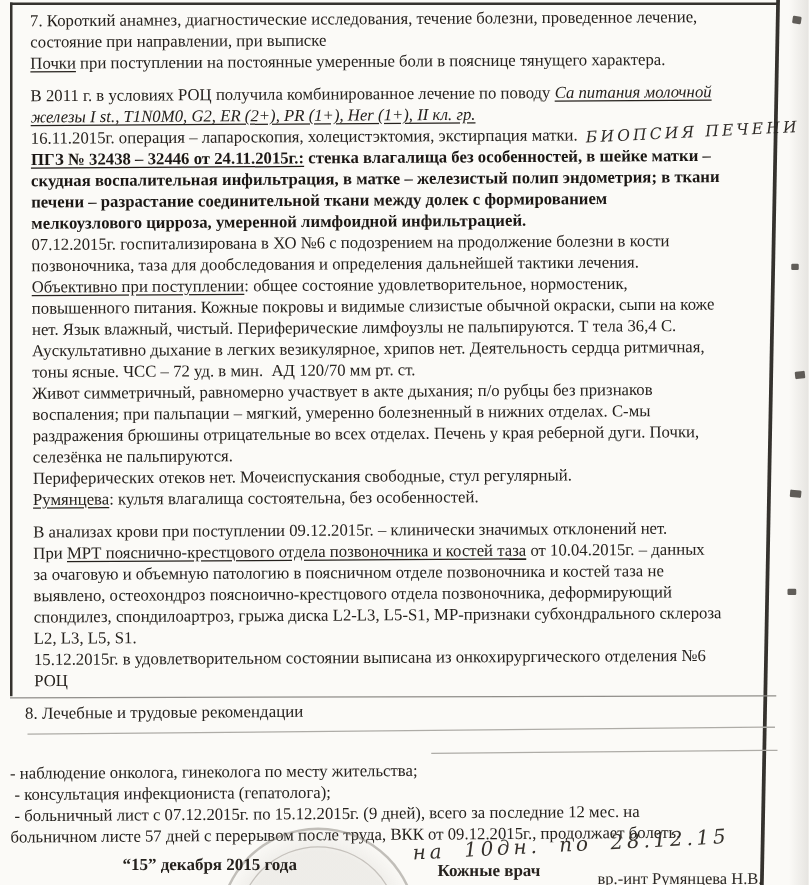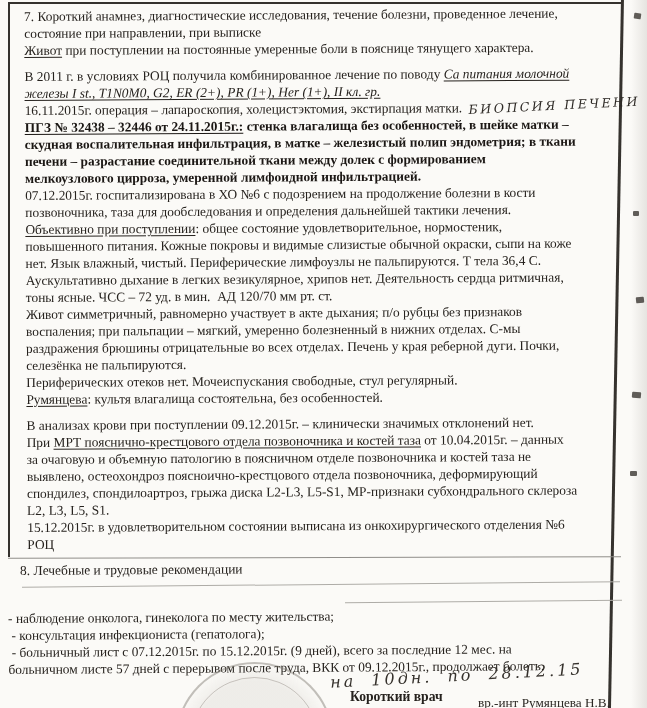--- a/index.html
+++ b/index.html
@@ -87,21 +87,21 @@
 <body>
 
 <div class="page">
   <div class="box7-border"></div>
   <div class="right-border"></div>
   <div class="sep1"></div>
 
   <div id="sec7" class="sec7">
       <div class="line"><span>7. Короткий анамнез, диагностические исследования, течение болезни, проведенное лечение,</span></div>
       <div class="line"><span>состояние при направлении, при выписке</span></div>
-      <div class="line"><span class="u">Живот</span><span> при поступлении на постоянные умеренные боли в пояснице тянущего характера.</span></div>
+      <div class="line"><span class="u">Почки</span><span> при поступлении на постоянные умеренные боли в пояснице тянущего характера.</span></div>
       <div class="spacer"></div>
       <div class="line"><span>В 2011 г. в условиях РОЦ получила комбинированное лечение по поводу </span><span class="iu">Са питания молочной</span></div>
       <div class="line"><span class="iu">железы I st., T1N0M0, G2, ER (2+), PR (1+), Her (1+), II кл. гр.</span></div>
       <div class="line"><span>16.11.2015г. операция – лапароскопия, холецистэктомия, экстирпация матки.</span><span class="hw">БИОПСИЯ ПЕЧЕНИ</span></div>
       <div class="line"><span class="bu">ПГЗ № 32438 – 32446 от 24.11.2015г.:</span><span class="b"> стенка влагалища без особенностей, в шейке матки –</span></div>
       <div class="line"><span class="b">скудная воспалительная инфильтрация, в матке – железистый полип эндометрия; в ткани</span></div>
       <div class="line"><span class="b">печени – разрастание соединительной ткани между долек с формированием</span></div>
       <div class="line"><span class="b">мелкоузлового цирроза, умеренной лимфоидной инфильтрацией.</span></div>
       <div class="line"><span>07.12.2015г. госпитализирована в ХО №6 с подозрением на продолжение болезни в кости</span></div>
       <div class="line"><span>позвоночника, таза для дообследования и определения дальнейшей тактики лечения.</span></div>
@@ -134,21 +134,22 @@
   <div id="sec8" class="sec8">
       <div class="line"><span>- наблюдение онколога, гинеколога по месту жительства;</span></div>
       <div class="line"><span> - консультация инфекциониста (гепатолога);</span></div>
       <div class="line"><span> - больничный лист с 07.12.2015г. по 15.12.2015г. (9 дней), всего за последние 12 мес. на</span></div>
       <div class="line"><span>больничном листе 57 дней с перерывом после труда, ВКК от 09.12.2015г., продолжает болеть.</span></div>
     </div>
 
   <div class="stamp"></div>
   <div class="hw-note">на 10дн. по 28.12.15</div>
 
-  <div class="footer-role">Короткий врач</div>
+  <div class="footer-date">“15” декабря 2015 года</div>
+  <div class="footer-role">Кожные врач</div>
   <div class="footer-sig">вр.-инт Румянцева Н.В.</div>
 
   <div class="right-margin"></div>
   <div class="mark m1"></div>
   <div class="mark m2"></div>
   <div class="mark m3"></div>
   <div class="mark m4"></div>
   <div class="mark m5"></div>
 </div>
 

